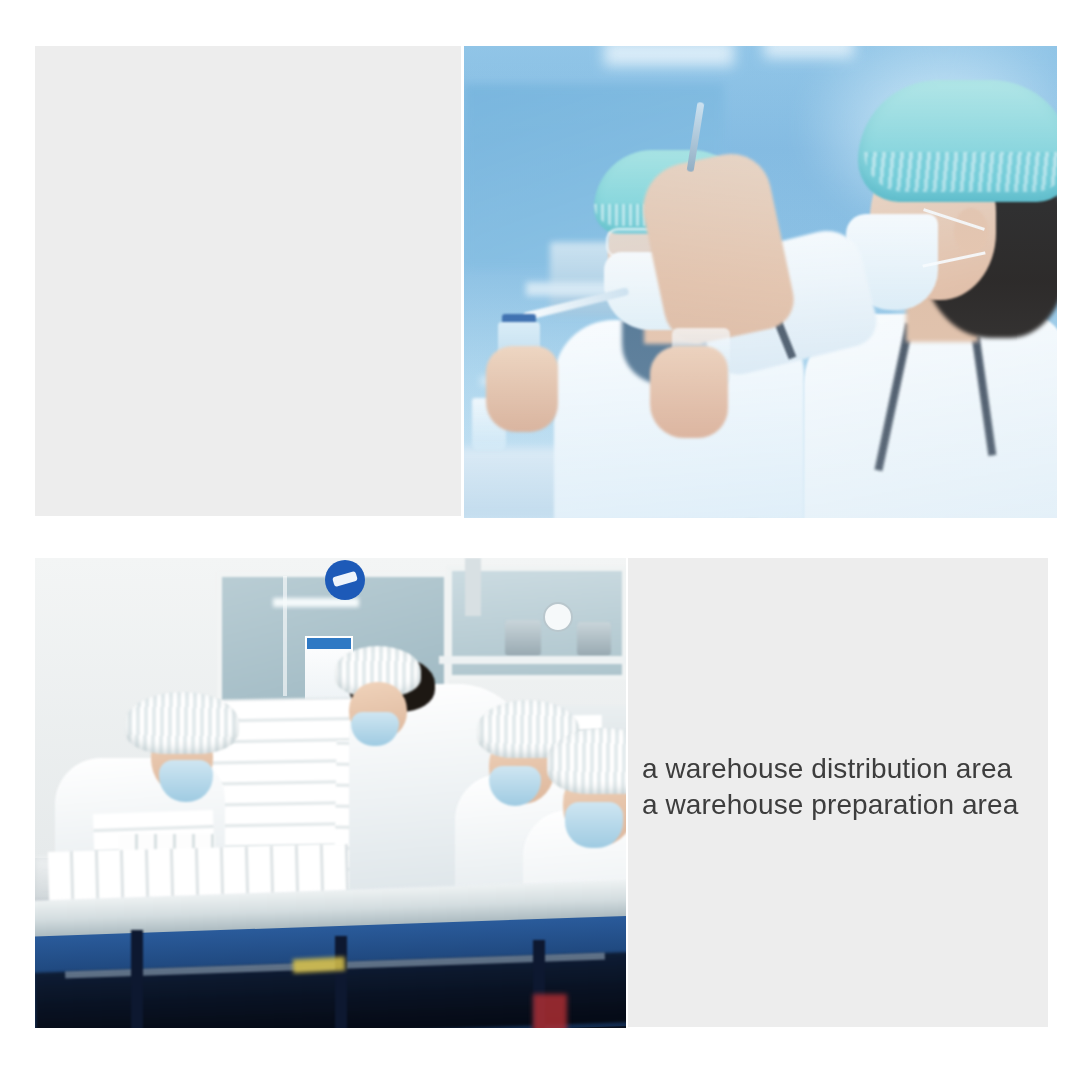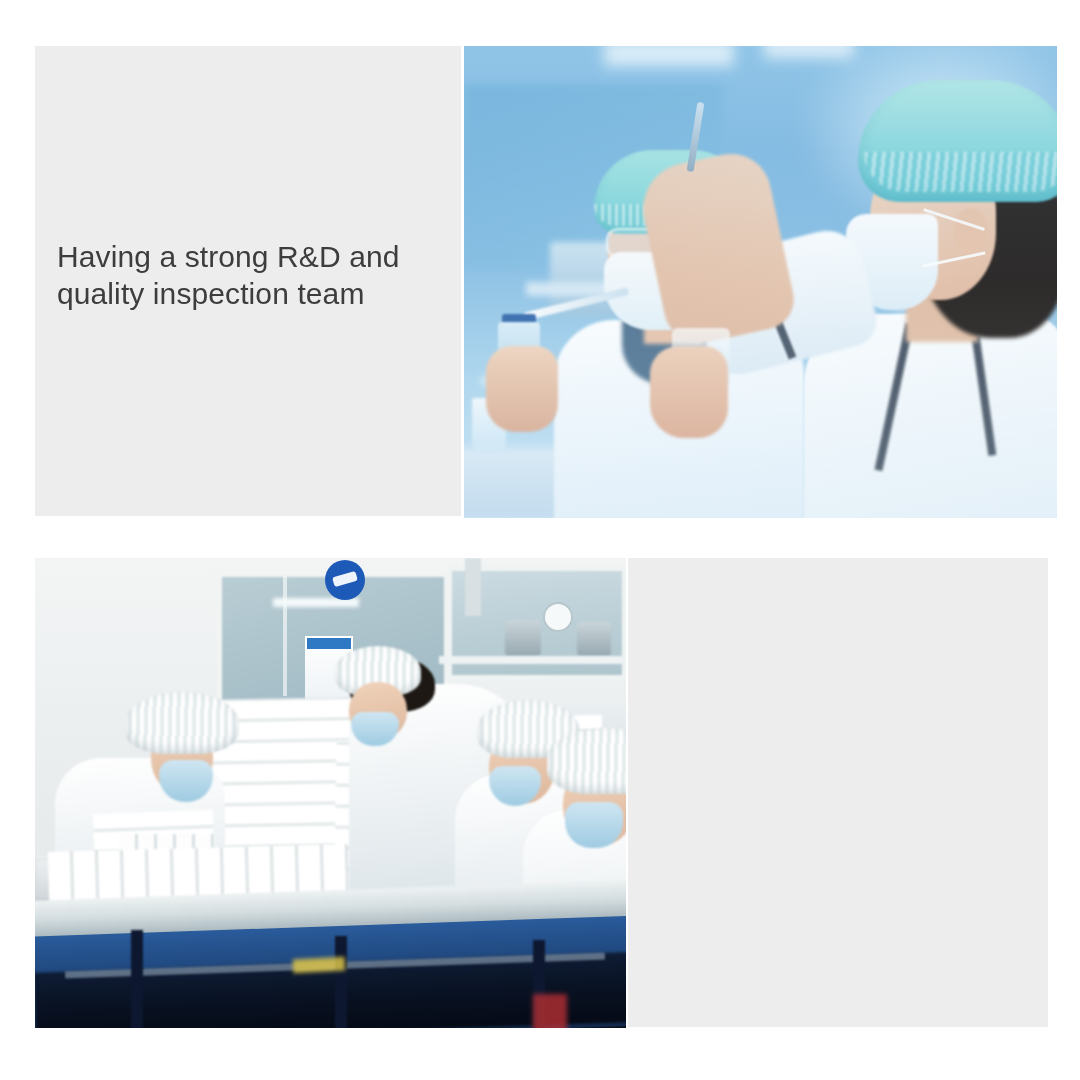--- a/index.html
+++ b/index.html
@@ -641,22 +641,20 @@
     filter: blur(3px);
   }
 </style>
 </head>
 <body>
 
 <div id="page">
 
   <div class="top-gray-panel"></div>
 
-  <div class="top-caption">Having a strong R&amp;D and
-quality inspection team</div>
 
   <div class="top-photo">
     <div class="lab-bg"></div>
     <div class="lab-glow"></div>
     <div class="lab-ceilinglight"></div>
     <div class="lab-ceilinglight b"></div>
     <div class="lab-wallpanel"></div>
     <div class="lab-box-eq"></div>
     <div class="lab-box-eq e2"></div>
     <div class="lab-shelf"></div>
@@ -770,14 +768,16 @@
     <div class="cr-rail" style="left:30px; top:404px; width:540px; height:7px; transform:rotate(-2deg);"></div>
     <div class="cr-leg" style="left:96px; top:372px; width:12px; height:100px;"></div>
     <div class="cr-leg" style="left:300px; top:378px; width:12px; height:96px;"></div>
     <div class="cr-leg" style="left:498px; top:382px; width:12px; height:92px;"></div>
     <div class="cr-yellow"></div>
     <div class="cr-red"></div>
   </div>
 
   <div class="bottom-gray-panel"></div>
 
+  <div class="bottom-caption">a warehouse distribution area
+a warehouse preparation area</div>
 
 </div>
 
 </body></html>

